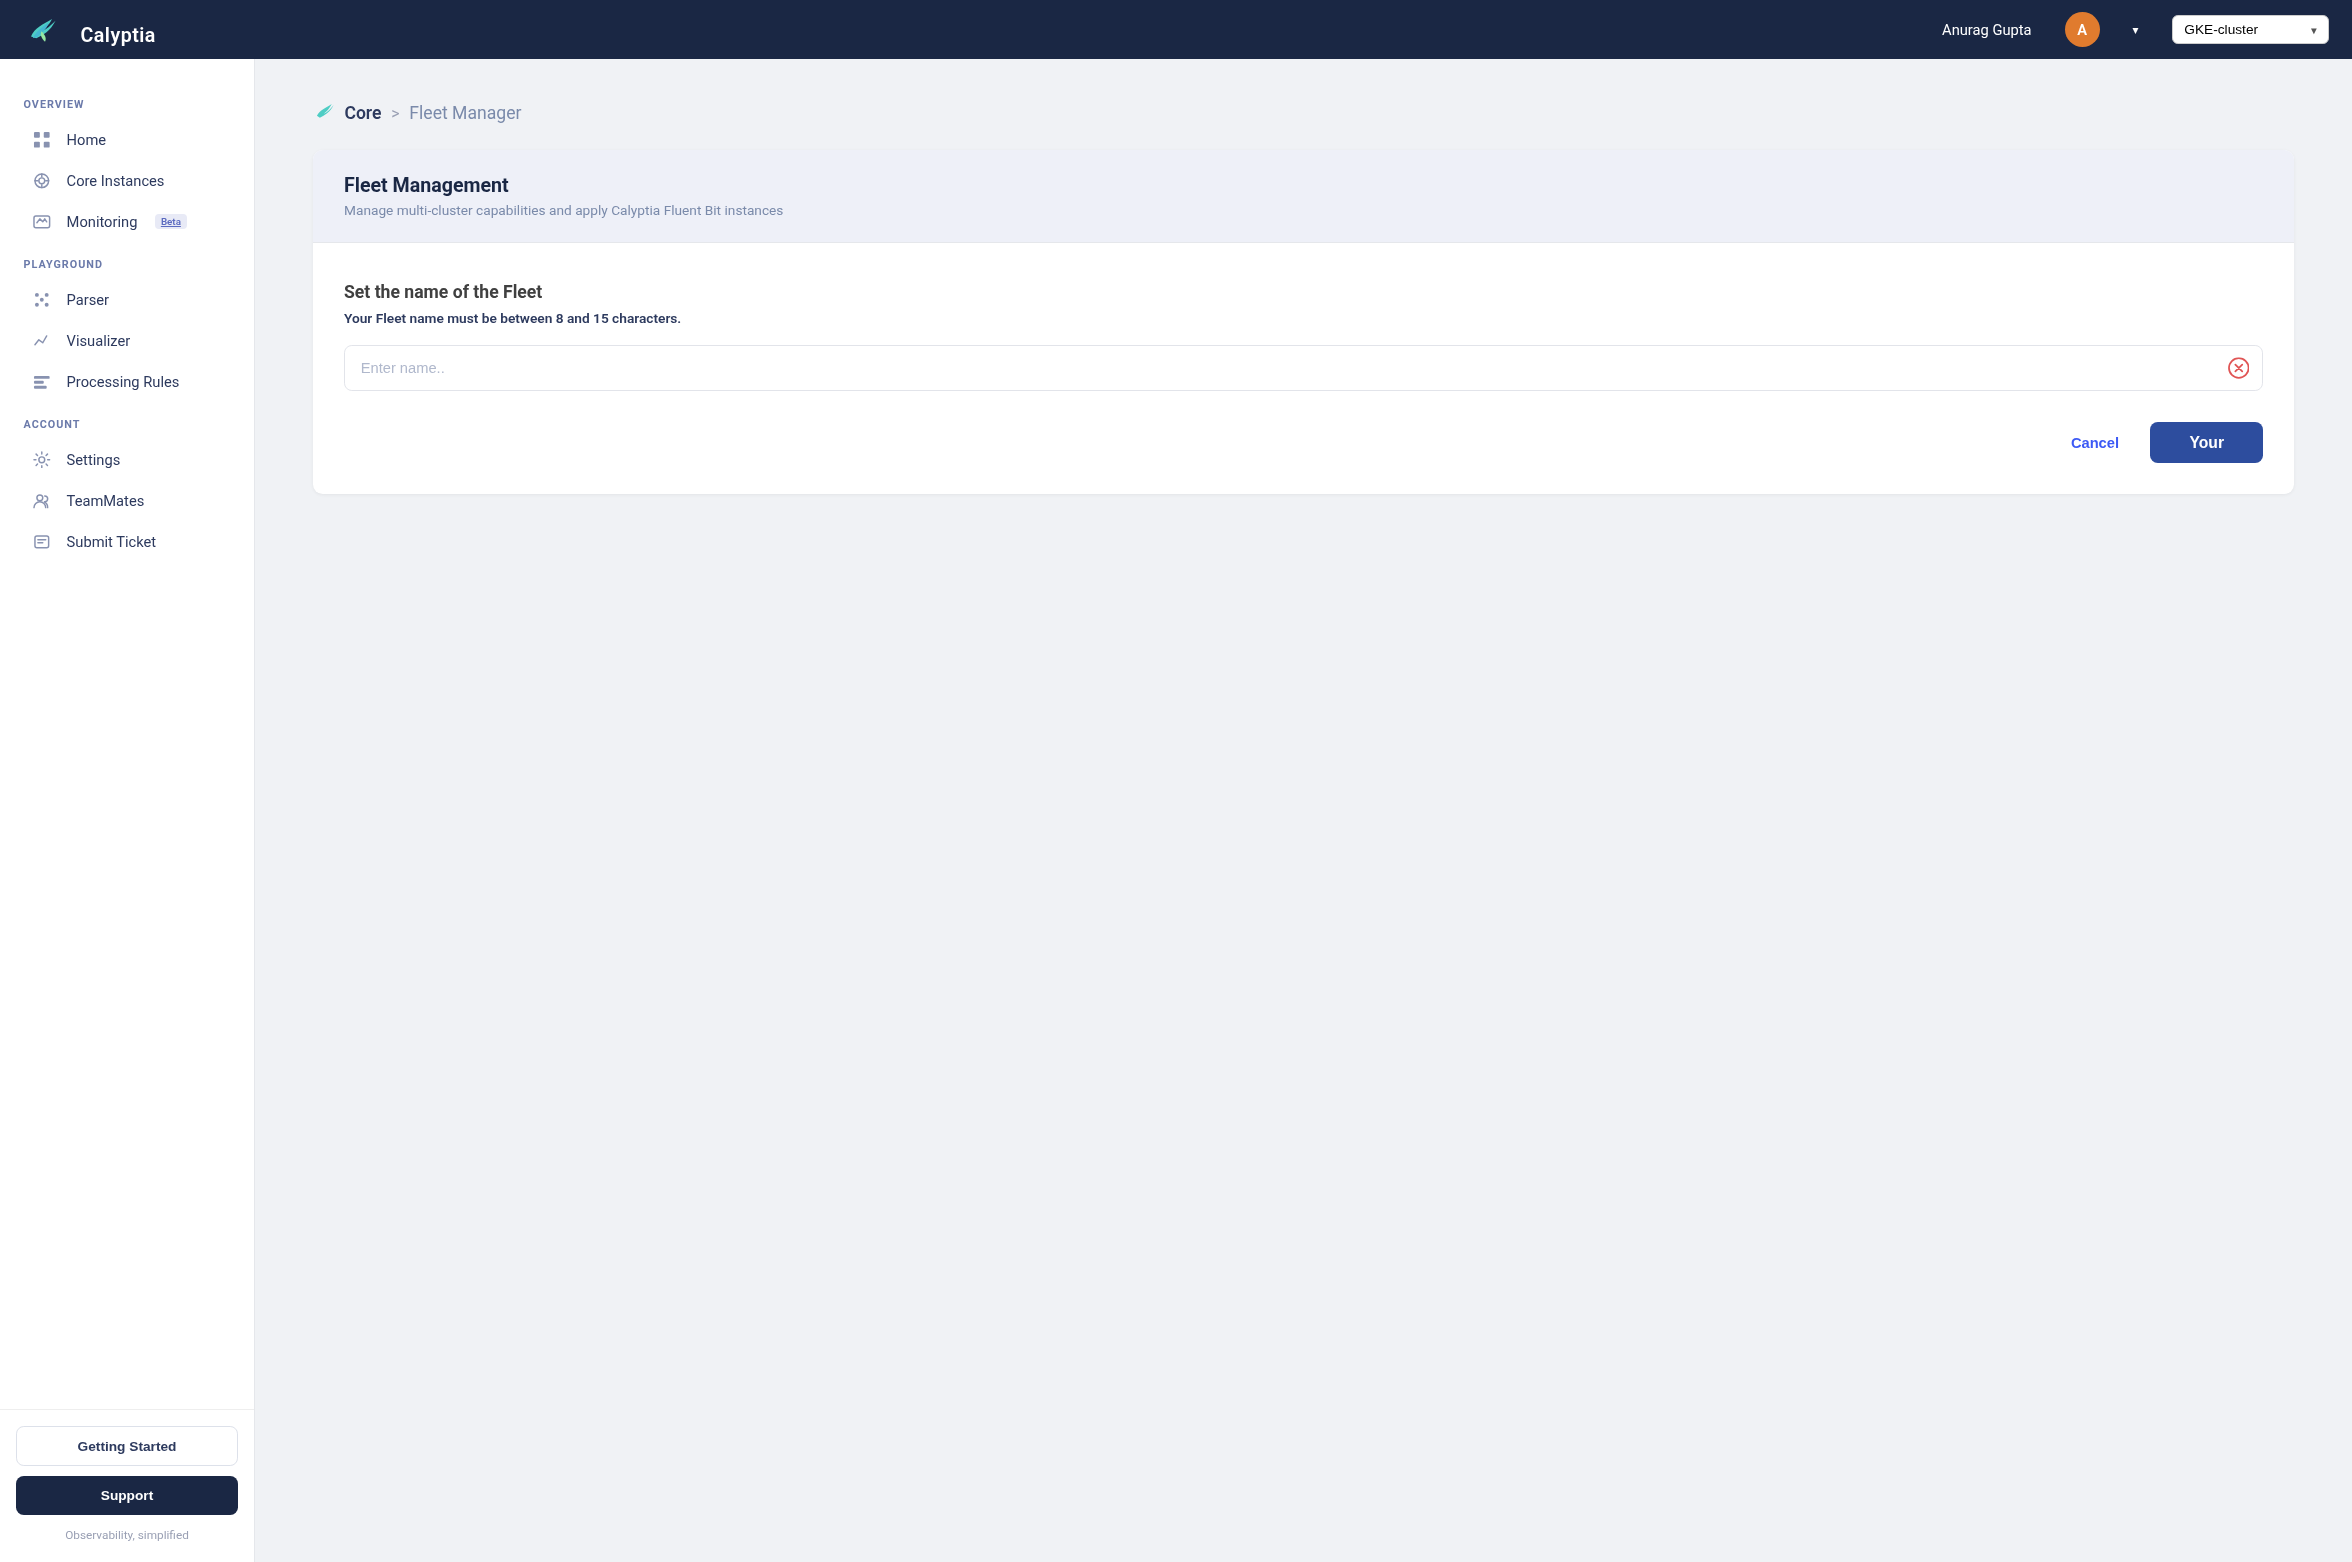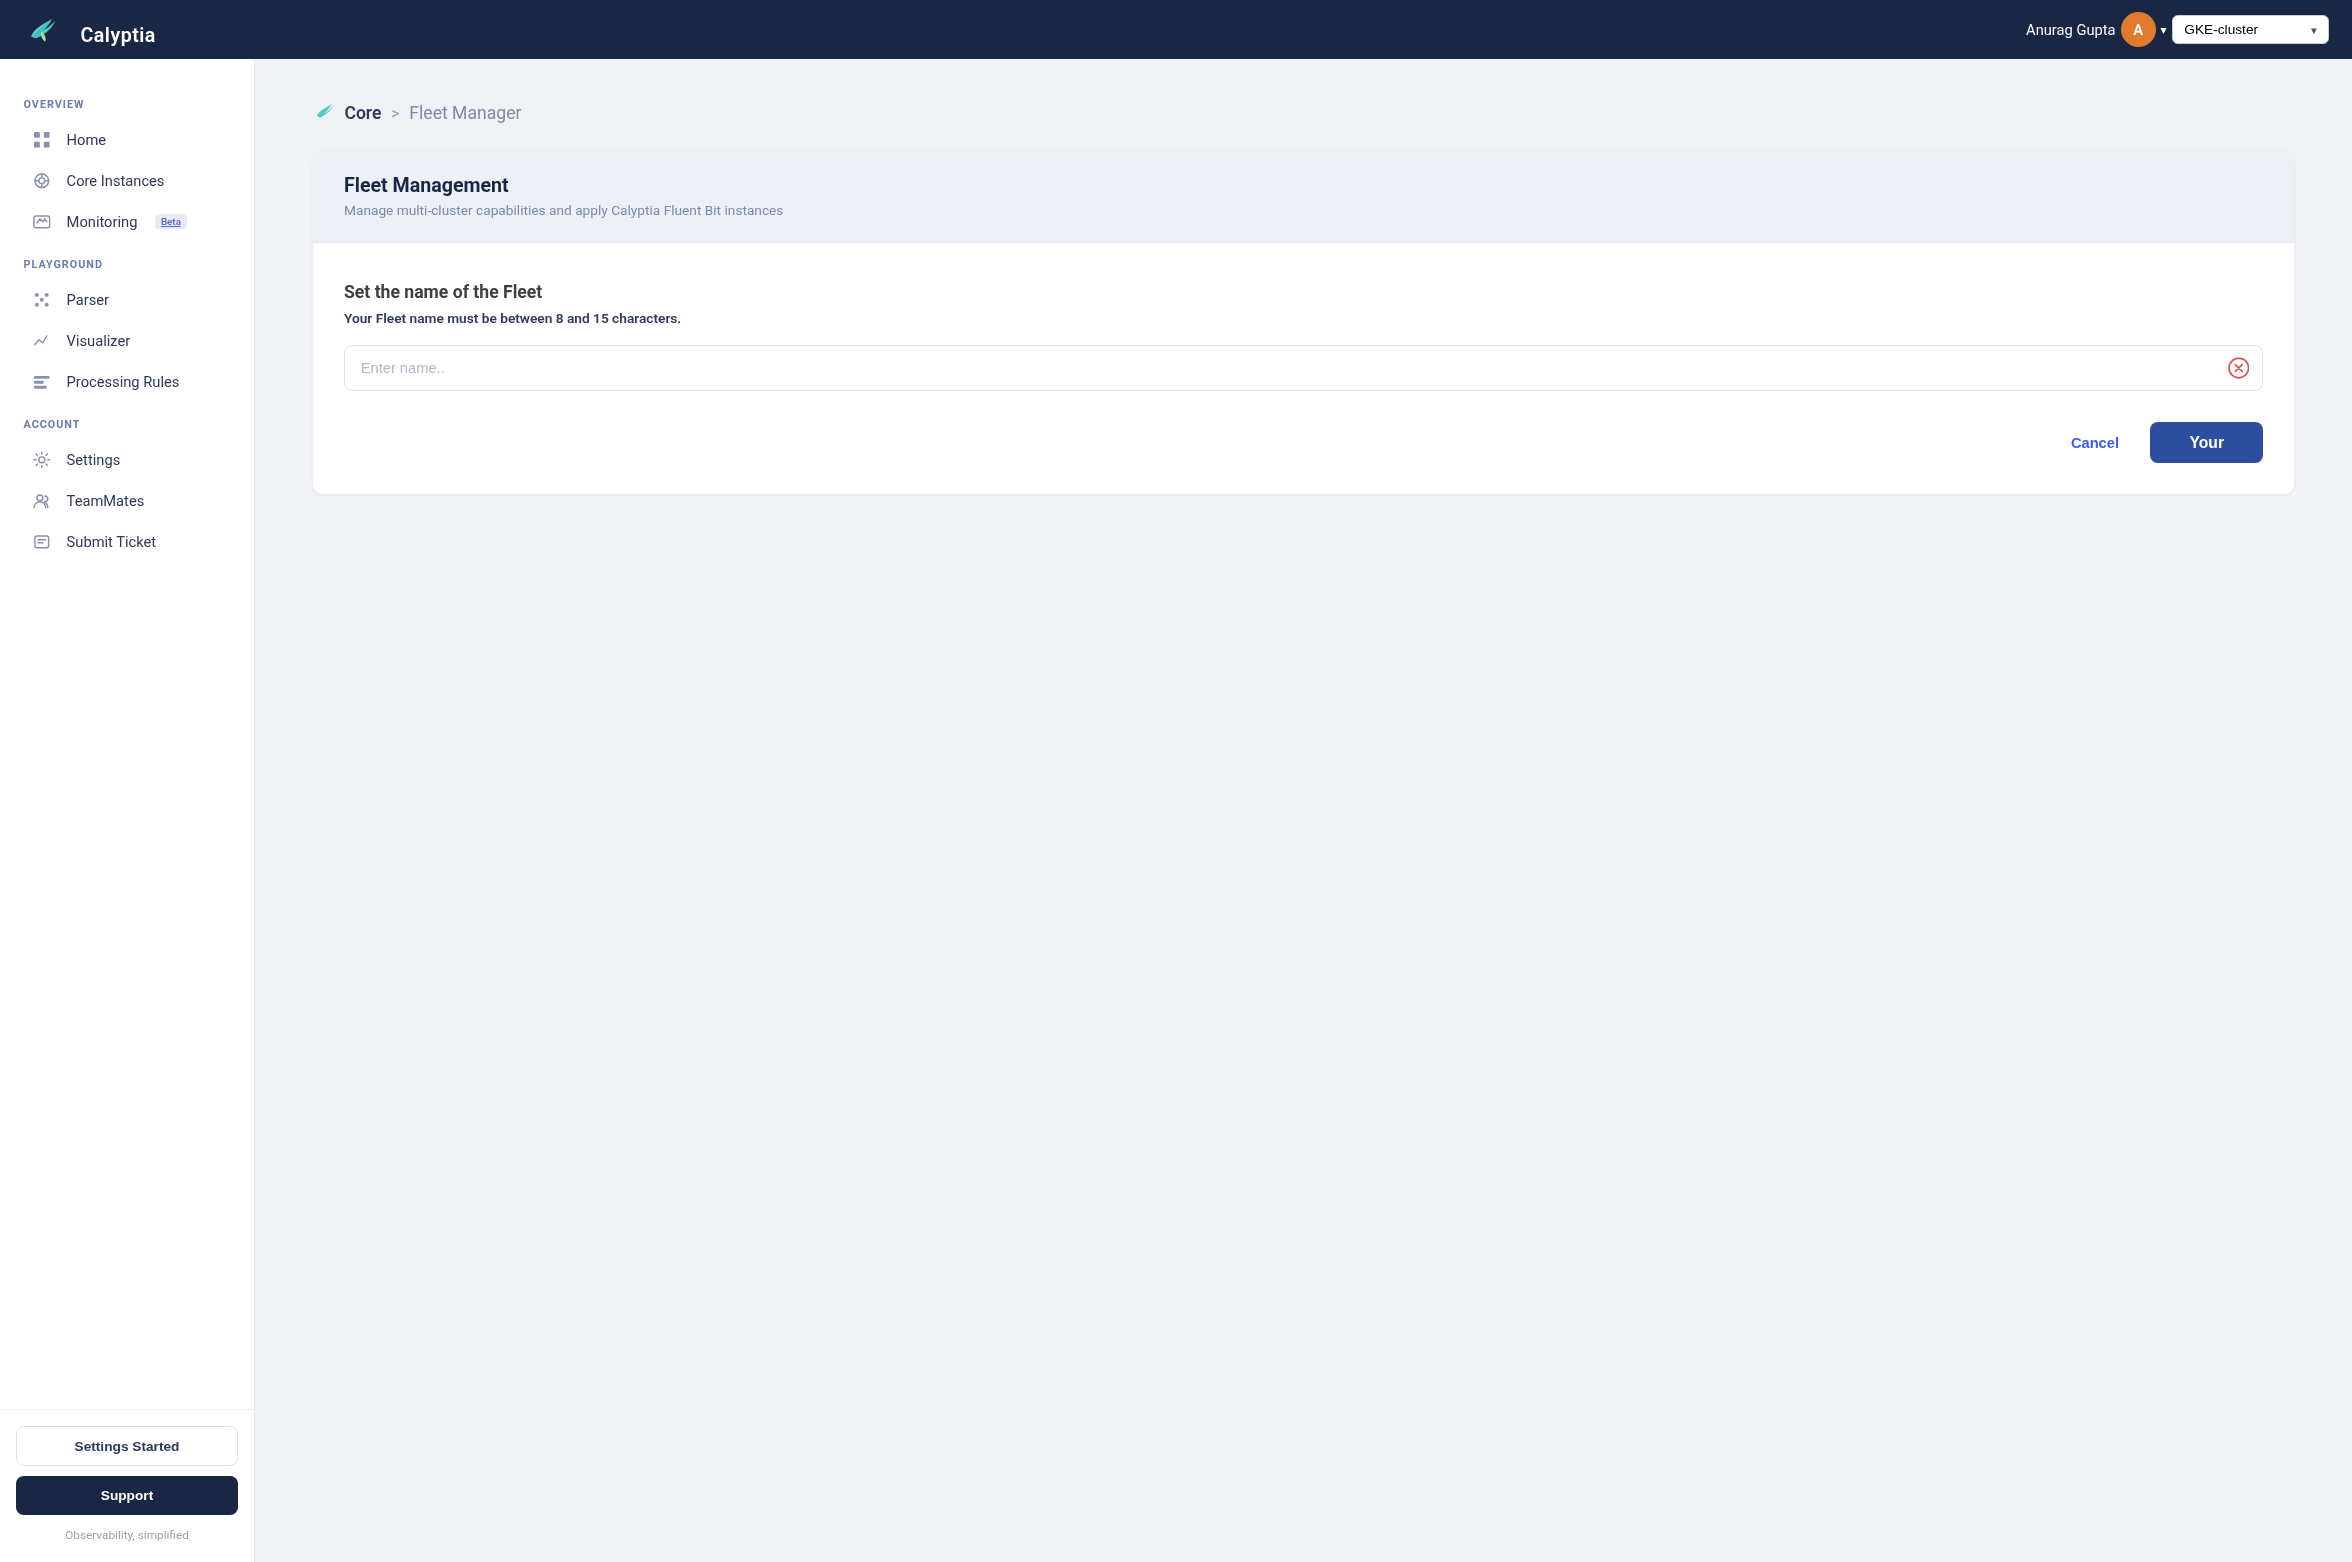--- a/index.html
+++ b/index.html
@@ -26,21 +26,21 @@
     }
     .logo-text {
       color: white;
       font-size: 19.6px;
       font-weight: 600;
       letter-spacing: 0.5px;
     }
     .topnav-right {
       display: flex;
       align-items: center;
-      gap: 5px;
+      gap: 33px;
     }
     .user-name {
       color: white;
       font-size: 14.7px;
     }
     .user-avatar {
       width: 35px;
       height: 35px;
       border-radius: 50%;
       background: #e07b2e;
@@ -427,21 +427,21 @@
             <rect x="2" y="3" width="14" height="12" rx="2" stroke="#8892b0" stroke-width="1.5"></rect>
             <path d="M5 7h8M5 10h5" stroke="#8892b0" stroke-width="1.5" stroke-linecap="round"></path>
           </svg>
       </span>
       <span class="sidebar-item-label">Submit Ticket</span>
     </div>
 
     <div class="sidebar-spacer"></div>
 
     <div class="sidebar-bottom">
-      <button class="getting-started-btn">Settings Started</button>
+      <button class="getting-started-btn">Getting Started</button>
       <button class="support-btn">Support</button>
       <p class="obs-text">Observability, simplified</p>
     </div>
   </aside>
 
   <main class="main-content">
 
     <div class="breadcrumb">
       <span class="breadcrumb-bird">
         <svg width="21.6" height="21.6" viewBox="0 0 22 22" fill="none">

